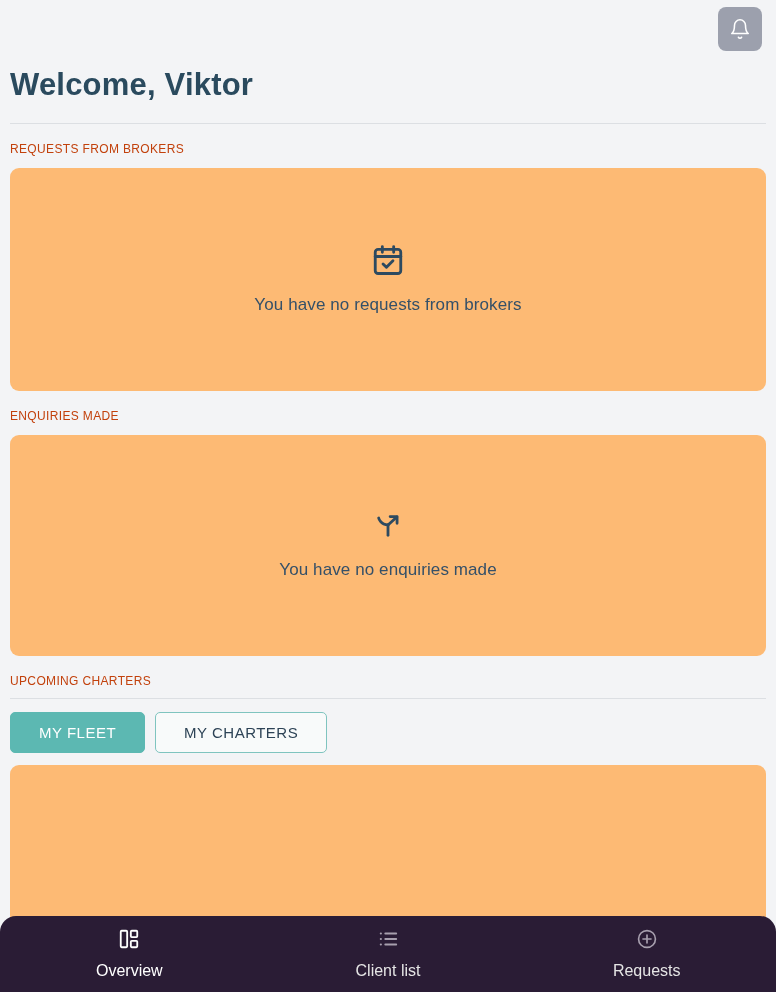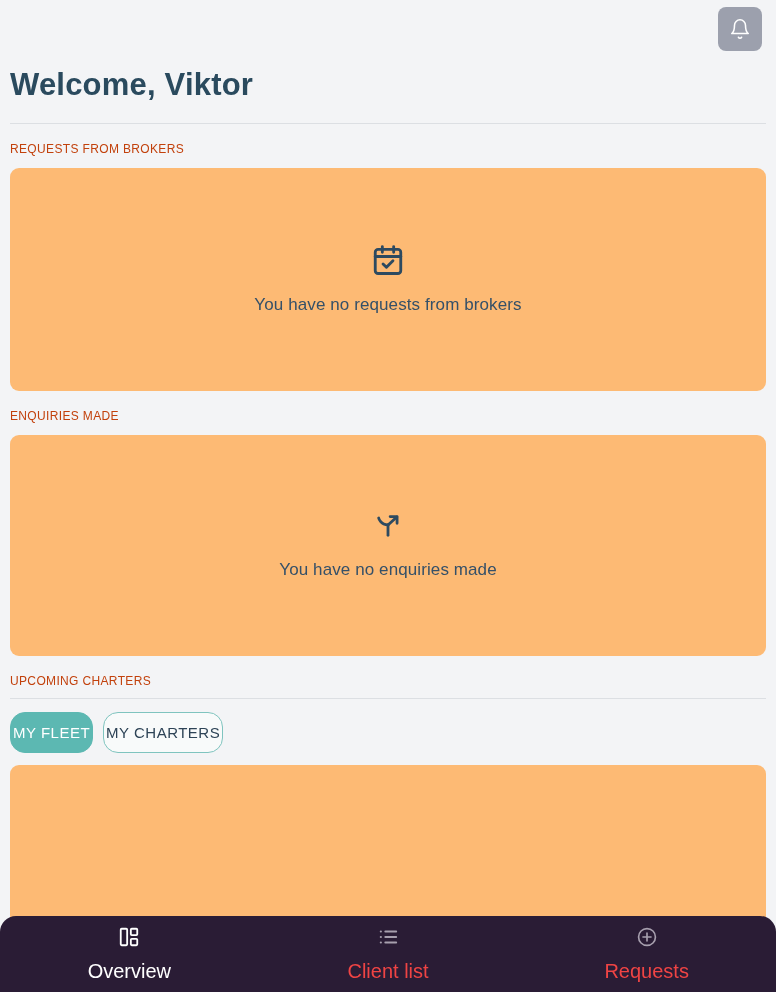--- a/index.html
+++ b/index.html
@@ -88,22 +88,22 @@
   
   .tabs {
     display: flex;
     gap: 10px;
     padding: 13px 10px 0 10px;
   }
   .tab {
     font-family: "Liberation Sans", sans-serif;
     font-size: 15px;
     letter-spacing: .5px;
-    padding: 11px 2px;
-    border-radius: 15px;
+    padding: 11px 28px;
+    border-radius: 5px;
     cursor: pointer;
     background: transparent;
   }
   .tab.active {
     background: #5cb8b2;
     color: #ffffff;
     border: 1px solid #5cb8b2;
   }
   .tab.inactive {
     background: #f8fafa;
@@ -129,25 +129,25 @@
     display: flex;
     flex-direction: column;
     align-items: center;
     justify-content: center;
     gap: 9px;
     cursor: pointer;
     background: transparent;
     border: none;
   }
   .nav-label {
-    font-size: 20px;
+    font-size: 16px;
     font-family: "Liberation Sans", sans-serif;
   }
   .nav-item.active .nav-label { color: #ffffff; }
-  .nav-item.dim .nav-label { color: #ef4444; }
+  .nav-item.dim .nav-label { color: #e5e5e5; }
   .nav-item.active svg { color: #ffffff; }
   .nav-item.dim svg { color: #a79fae; }
 </style>
 </head>
 <body>
 
 <div class="topbar">
   <button class="bell-button">
     <span>
       <svg width="22" height="22" viewBox="0 0 24 24" fill="none" stroke="#ffffff" stroke-width="1.7" stroke-linecap="round" stroke-linejoin="round">

